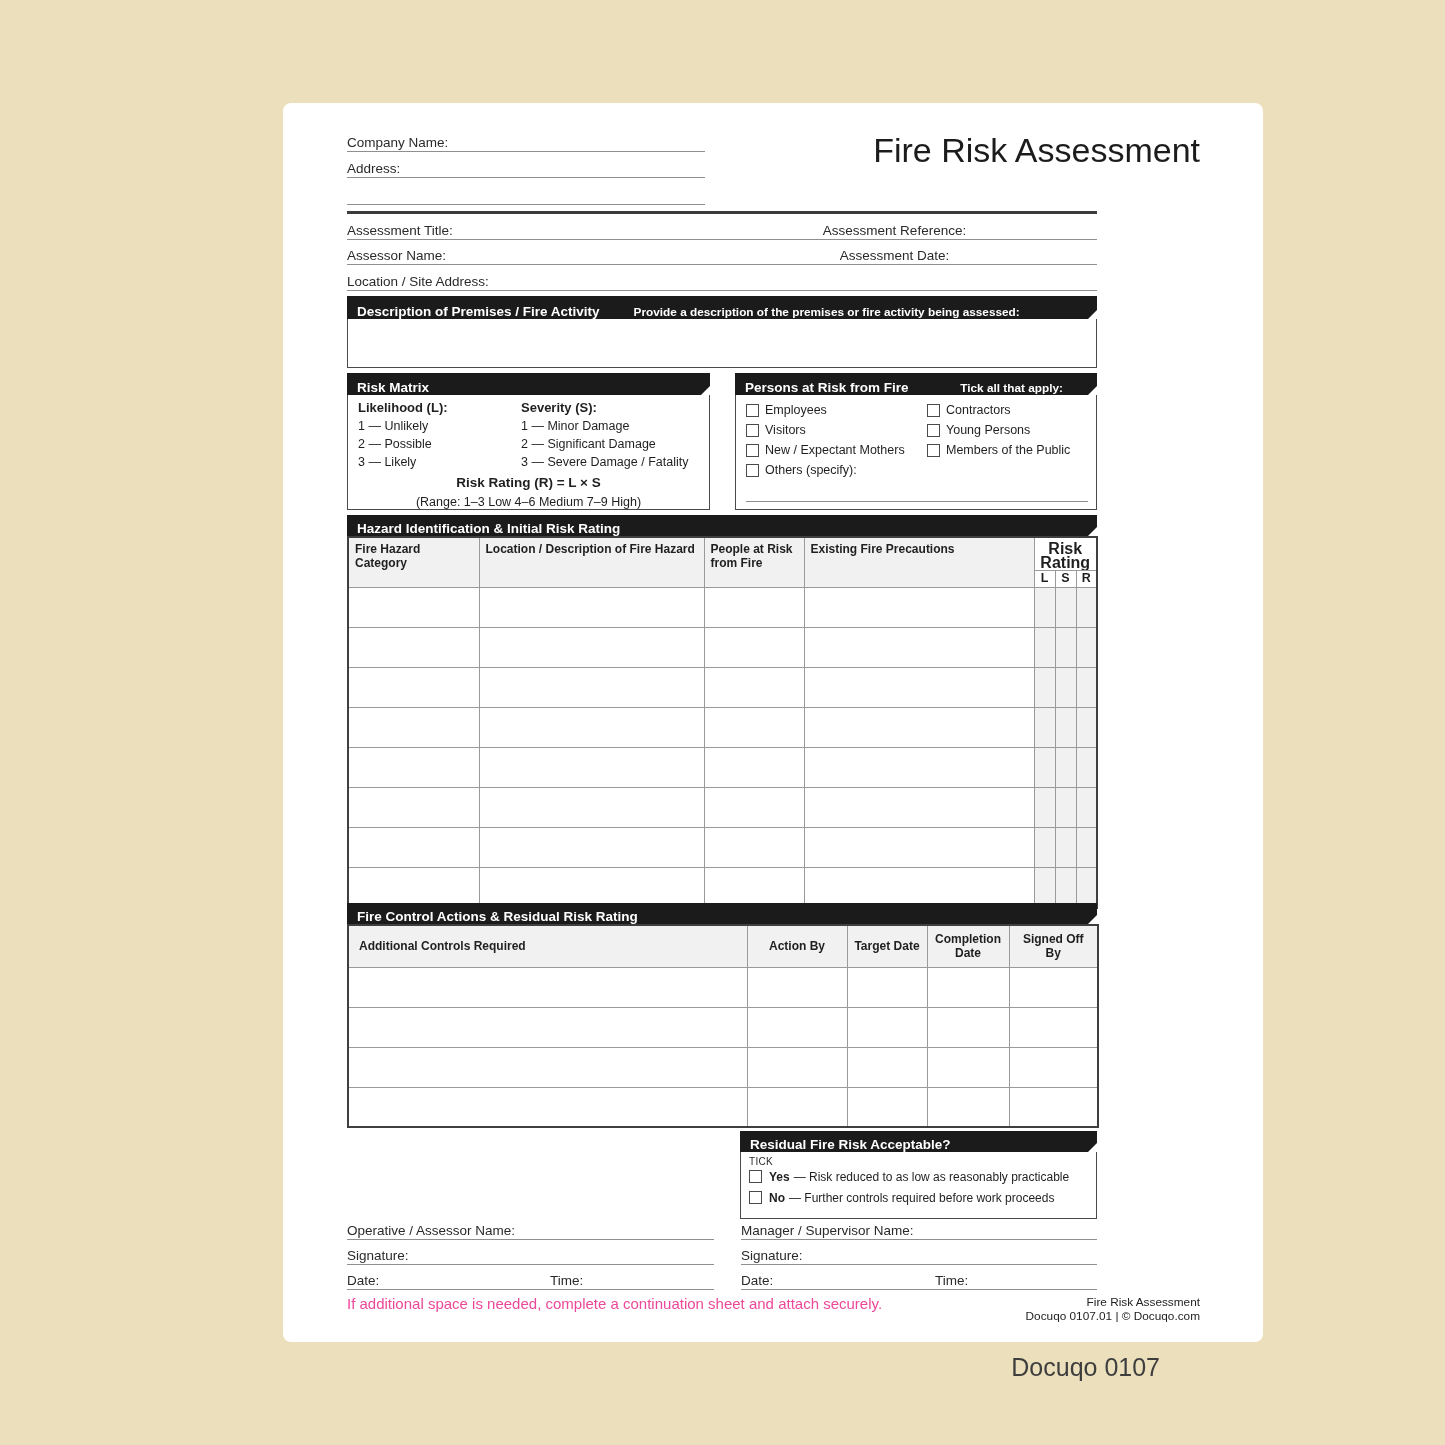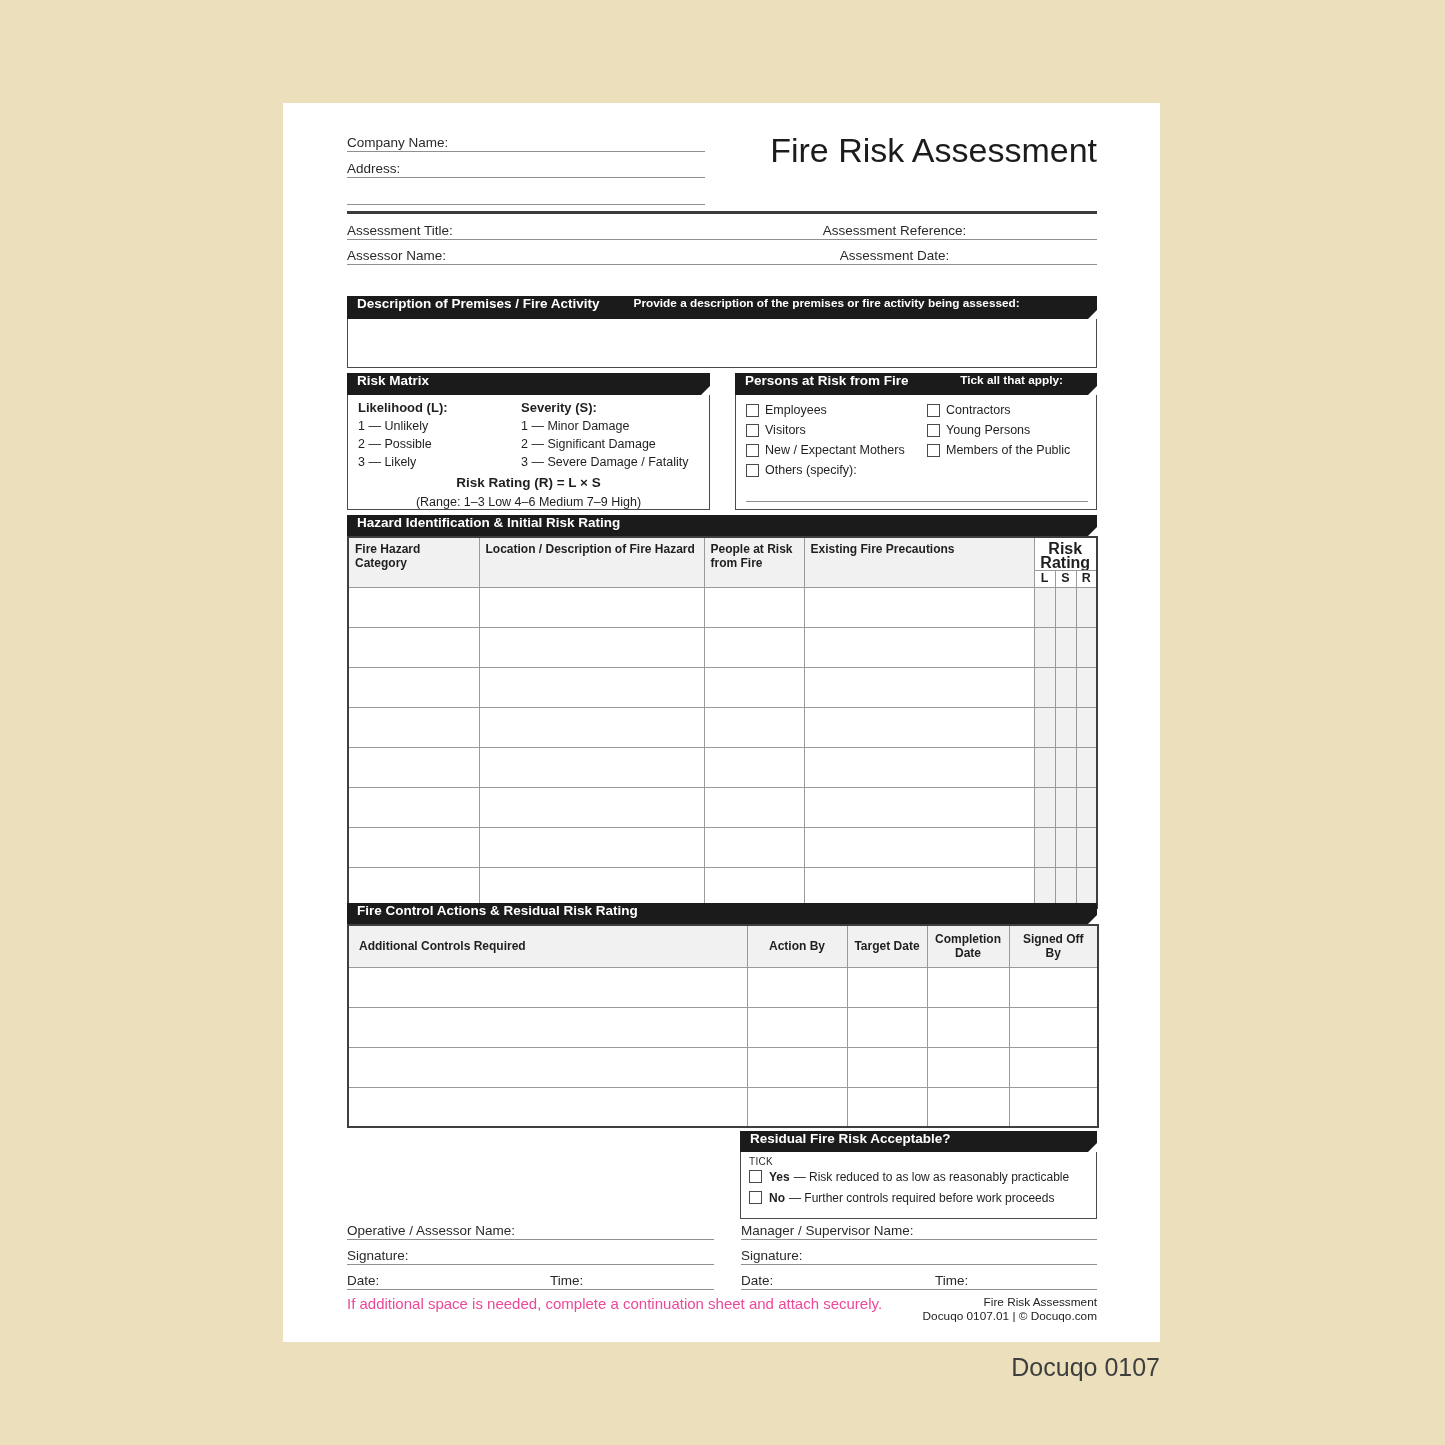--- a/index.html
+++ b/index.html
@@ -2,32 +2,32 @@
 <html style="--bg: #EBDFBC; --paper: #FFFFFF; --bar: #1B1B1B; --bar-text: #FFFFFF; --ink: #1F1F1F; --line: #8F8F8F; --border: #3F3F3F; --grid: #9A9A9A; --shade: #F1F1F1;"><head>
 <meta charset="utf-8">
 <style>
   :root{
     --bg:#EBDFBC; --paper:#FFFFFF; --bar:#1B1B1B; --bar-text:#FFFFFF;
     --ink:#1F1F1F; --line:#8F8F8F; --border:#3F3F3F; --grid:#9A9A9A; --shade:#F1F1F1;
   }
   *{margin:0;padding:0;box-sizing:border-box;}
   html,body{width:1445px;height:1445px;}
   body{background:var(--bg);font-family:"Liberation Sans","DejaVu Sans",sans-serif;color:var(--ink);position:relative;overflow:hidden;}
-  .page{position:absolute;left:283px;top:103px;width:877px;height:1239px;background:var(--paper);}
+  .page{position:absolute;left:283px;top:103px;width:980px;height:1239px;background:var(--paper);border-radius:8px;}
   .abs{position:absolute;}
   
   .field{position:absolute;border-bottom:1px solid var(--line);font-size:13.5px;color:#2a2a2a;}
   .field .lbl{position:absolute;left:0;bottom:1px;white-space:nowrap;}
   .field .lbl.mid{left:auto;}
   .rhalf{position:absolute;left:48%;width:50%;bottom:1px;text-align:center;white-space:nowrap;}
   
   .doc-title{position:absolute;top:28px;right:63px;font-size:34px;font-weight:400;color:#1c1c1c;letter-spacing:0px;white-space:nowrap;}
   .thick-rule{position:absolute;left:64px;top:108px;width:750px;height:3px;background:#3b3b3b;}
   
-  .bar{background:var(--bar);color:var(--bar-text);display:flex;align-items:flex-start;padding:0 10px;
+  .bar{background:var(--bar);color:var(--bar-text);display:flex;align-items:flex-end;padding:0 10px;
        clip-path:polygon(0 0,100% 0,100% calc(100% - 9px),calc(100% - 9px) 100%,0 100%);}
   .bar .bt{font-weight:700;font-size:13.5px;white-space:nowrap;}
   .bar .bs{font-weight:700;font-size:11.8px;white-space:nowrap;}
   .boxed{border:1.5px solid #4a4a4a;border-top:none;background:var(--paper);}
   
   .mx-body{padding:4px 10px 0 10px;font-size:12.5px;line-height:18px;}
   .mx-grid{display:grid;grid-template-columns:163px 1fr;}
   .mx-h{font-weight:700;font-size:13px;}
   .mx-center{text-align:center;font-weight:700;font-size:13.5px;margin-top:3px;}
   .mx-range{text-align:center;font-size:12.5px;margin-top:1px;}
@@ -78,20 +78,23 @@
   <div class="doc-title">Fire Risk Assessment</div>
   <div class="thick-rule"></div>
 
   <div class="field" style="left:64px;top:120px;width:750px;height:17px;">
     <span class="lbl">Assessment Title:</span>
     <span class="rhalf">Assessment Reference:</span>
   </div>
   <div class="field" style="left:64px;top:145px;width:750px;height:17px;">
     <span class="lbl">Assessor Name:</span>
     <span class="rhalf">Assessment Date:</span>
+  </div>
+  <div class="field" style="left:64px;top:171px;width:750px;height:17px;">
+    <span class="lbl">Location / Site Address:</span>
   </div>
 
   <div class="abs" style="left:64px;top:193px;width:750px;">
     <div class="bar" style="height:23px;">
       <span class="bt">Description of Premises / Fire Activity</span>
       <span class="bs" style="margin-left:14px;padding-left:20px;">Provide a description of the premises or fire activity being assessed:</span>
     </div>
     <div class="boxed" style="height:49px;"></div>
   </div>
 

